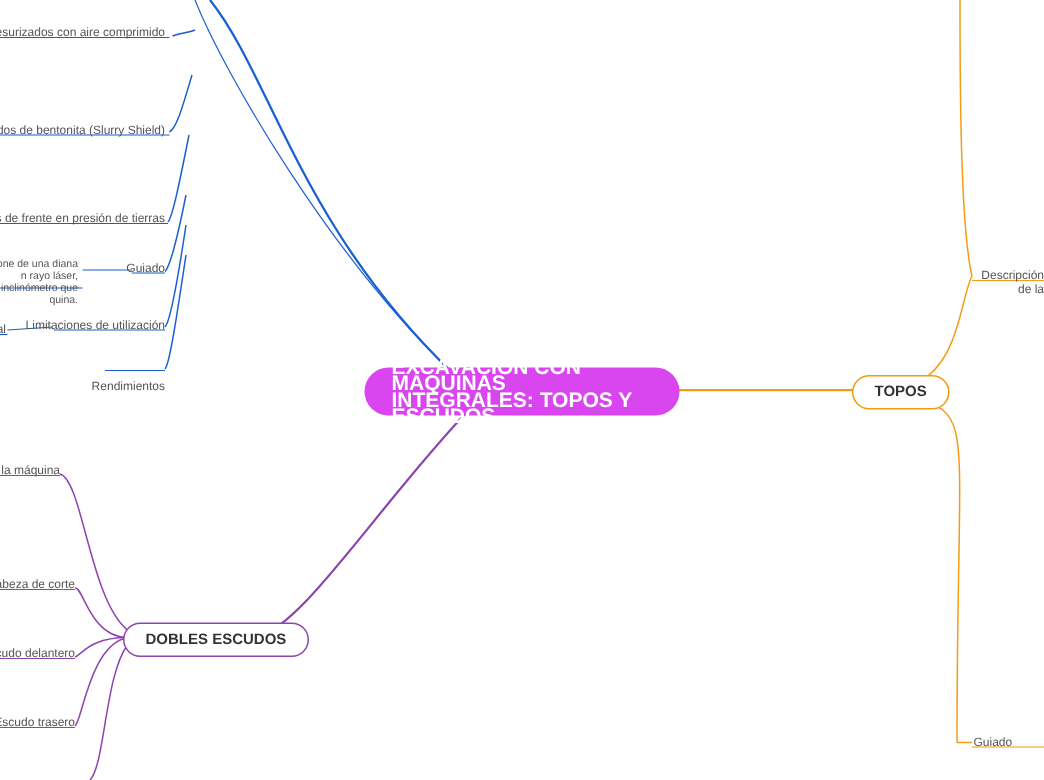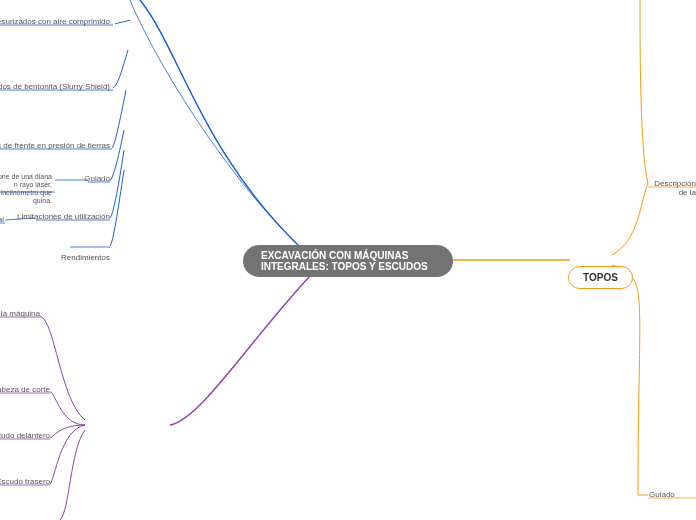--- a/index.html
+++ b/index.html
@@ -3,24 +3,24 @@
 <meta charset="utf-8">
 <style>
   * { margin: 0; padding: 0; box-sizing: border-box; }
   html, body { width: 696px; height: 520px; overflow: hidden; background: #fff; font-family: Arial, sans-serif; }
   .canvas { position: relative; width: 696px; height: 520px; }
   svg.connections { position: absolute; top: 0; left: 0; width: 696px; height: 520px; pointer-events: none; }
   .center-node {
     position: absolute;
     left: 243px; top: 245px;
     width: 210px; height: 32px;
-    background: #737373;
+    background: #d946ef;
     color: #fff;
     border-radius: 16px;
-    font-size: 10px;
+    font-size: 14px;
     font-weight: bold;
     padding: 5px 18px;
     line-height: 11px;
     display: flex;
     align-items: center;
   }
   .bubble {
     position: absolute;
     border: 1px solid;
     border-radius: 14px;
@@ -86,31 +86,34 @@
     <line x1="0" y1="485" x2="50" y2="485" stroke="#8e44ad" stroke-width="0.8"></line>
 
     <line x1="648" y1="187" x2="696" y2="187" stroke="#f39c12" stroke-width="0.8"></line>
     <line x1="648" y1="498" x2="696" y2="498" stroke="#f39c12" stroke-width="0.8"></line>
   </svg>
 
   <div class="center-node">
     <span>EXCAVACIÓN CON MÁQUINAS INTEGRALES: TOPOS Y ESCUDOS</span>
   </div>
 
-  <div class="bubble orange" style="left:568px; top:266px;">
+  <div class="bubble orange" style="left:568px; top:250px;">
     <span>TOPOS</span>
   </div>
 
   <div class="leaf r" style="left:649px; top:179px;">
     <span>Descripción de la</span>
   </div>
   <div class="leaf r" style="left:649px; top:490px;">
     <span>Guiado</span>
   </div>
 
+  <div class="bubble purple" style="left:82px; top:415px;">
+    <span>DOBLES ESCUDOS</span>
+  </div>
 
   <div class="leaf" style="left:-50px; top:17px; width:160px;">
     <span>scudos presurizados con aire comprimido</span>
   </div>
   <div class="leaf" style="left:-50px; top:82px; width:160px;">
     <span>o escudos de bentonita (Slurry Shield)</span>
   </div>
   <div class="leaf" style="left:-30px; top:141px; width:140px;">
     <span>Escudos de frente en presión de tierras</span>
   </div>

